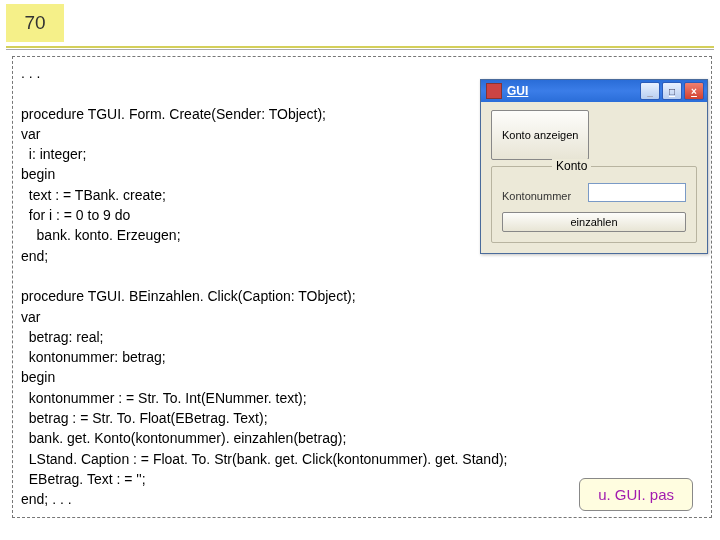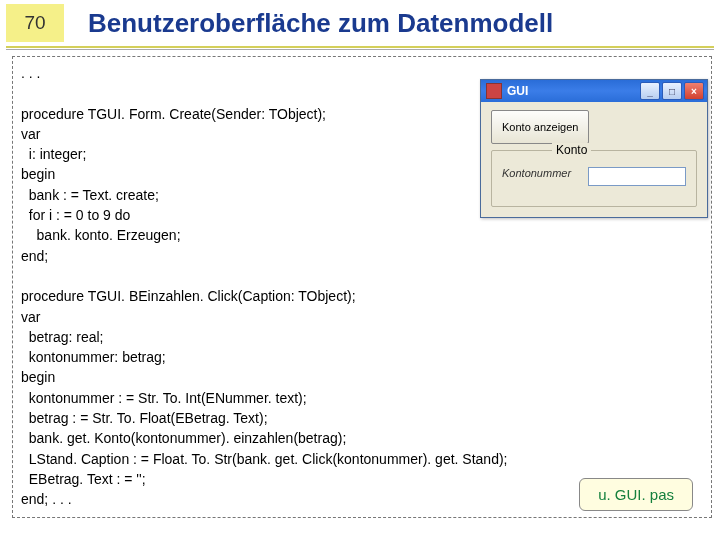--- a/index.html
+++ b/index.html
@@ -61,20 +61,21 @@
     font-size: 11px;
   }
   .titlebar {
     background: linear-gradient(to bottom, #2a6dd8 0%, #3b7de8 50%, #2a6dd8 100%);
     color: #fff;
     height: 22px;
     display: flex;
     align-items: center;
     padding: 0 3px 0 5px;
     font-weight: bold;
+    text-decoration: underline;
   }
   .tb-icon {
     width: 14px; height: 14px;
     background: #c44; border: 1px solid #833;
     margin-right: 5px;
     display: inline-block;
   }
   .tb-title { flex: 1; font-size: 12px; }
   .tb-btns { display: flex; gap: 2px; }
   .tb-btn {
@@ -84,83 +85,82 @@
     border-radius: 2px;
     display:flex; align-items:center; justify-content:center;
     font-size: 10px; color:#335;
   }
   .tb-btn.close { background: linear-gradient(#f08070,#d04030); color:#fff; }
   .win-body { padding: 8px 10px 10px 10px; }
   .win-btn-row { margin-bottom: 6px; }
   .win-btn {
     border: 1px solid #888;
     background: linear-gradient(#fdfdfb,#e8e5d5);
-    padding: 10px 10px;
+    padding: 18px 10px;
     font-size: 11px;
     border-radius: 2px;
     display: inline-block;
   }
   .group-box {
     border: 1px solid #b8b4a0;
     border-radius: 2px;
     padding: 10px 10px 10px 10px;
     position: relative;
     margin-top: 4px;
   }
   .group-title {
     position: absolute;
     top: -8px; left: 60px;
     background: #ece9d8;
     padding: 0 4px;
     font-weight: normal;
     font-size: 12px;
   }
-  .field-row { display: flex; align-items: flex-start; margin: 6px 0; gap: 6px; font-style: italic; }
+  .field-row { display: flex; align-items: flex-end; margin: 6px 0; gap: 6px; }
   .lbl { width: 80px; font-size: 11px; color:#333; }
   .inp {
     flex: 1; height: 17px;
     background: #fff; border: 1px solid #7a9ac6;
   }
   .stand-box {
     flex: 1; height: 17px;
     background: #ece9d8; border: 1px solid #c8c4b0;
   }
   .btn-row2 { display:flex; gap:12px; margin-top:10px; }
   .btn-row2 .win-btn { flex:1; text-align:center; padding:3px 0; }
   .callout {
     position: absolute;
     bottom: 6px;
     right: 18px;
     background: #fffde0;
     border: 1px solid #888;
     border-radius: 6px;
     padding: 7px 18px;
     font-size: 15px;
-    color: #15803d;
+    color: #a21caf;
   }
 </style>
 </head>
 <body>
 
 <div class="header">
   <div class="slide-num">70</div>
-  <div class="title">Benutzeroberfläche zum Datenmodell</div>
 </div>
 <hr class="hr1">
 <hr class="hr2">
 
 <div class="content-box">
 
   <div class="code"><span>. . .</span>
 
 <span>procedure TGUI. Form. Create(Sender: TObject);</span>
 <span>var</span>
 <span>  i: integer;</span>
 <span>begin</span>
-<span>  bank : = Text. create;</span>
+<span>  text : = TBank. create;</span>
 <span>  for i : = 0 to 9 do</span>
 <span>    bank. konto. Erzeugen;</span>
 <span>end;</span>
 
 <span>procedure TGUI. BEinzahlen. Click(Caption: TObject);</span>
 <span>var</span>
 <span>  betrag: real;</span>
 <span>  kontonummer: betrag;</span>
 <span>begin</span>
 <span>  kontonummer : = Str. To. Int(ENummer. text);</span>
@@ -184,19 +184,20 @@
       <div class="win-btn-row">
         <span class="win-btn">Konto anzeigen</span>
       </div>
       <div class="group-box">
         <div class="group-title">Konto</div>
         <div class="field-row">
           <div class="lbl">Kontonummer</div>
           <div class="inp"></div>
         </div>
         <div class="btn-row2">
+          <span class="win-btn">einzahlen</span>
         </div>
       </div>
     </div>
   </div>
 
   <div class="callout">u. GUI. pas</div>
 </div>
 
 </body></html>

